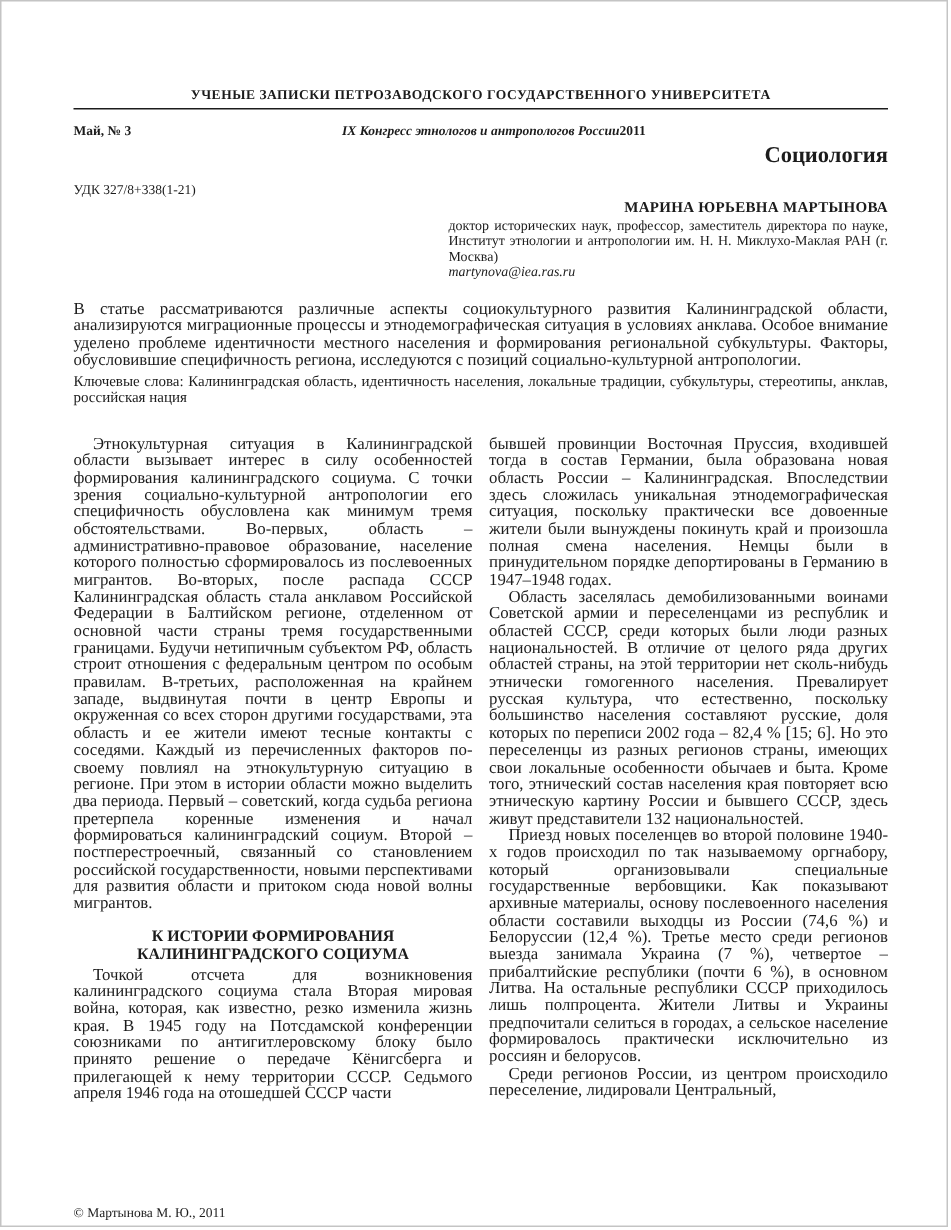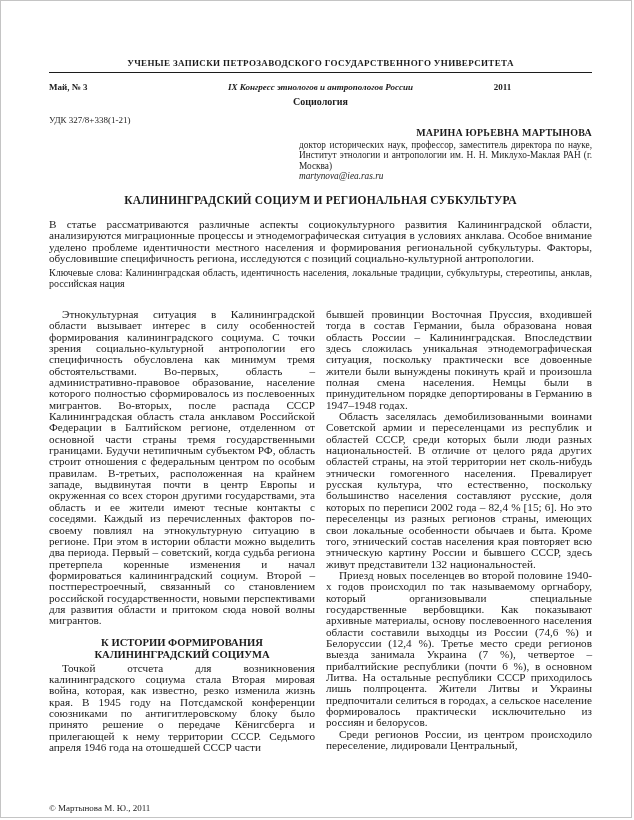--- a/index.html
+++ b/index.html
@@ -38,25 +38,25 @@
   .header-row {
     display: grid;
     grid-template-columns: 1fr auto 1fr;
     align-items: baseline;
     margin-top: 9px;
     font-weight: bold;
     font-size: 9px;
   }
   .header-row .left  { text-align: left; }
   .header-row .mid   { text-align: center; font-style: italic; }
-  .header-row .right { text-align: center; }
+  .header-row .right { text-align: left; }
   .section-line {
-    text-align: center;
+    text-align: right;
     font-weight: bold;
-    font-size: 10px;
+    font-size: 15px;
     margin-top: 4px;
   }
   .udk {
     font-size: 9px;
     margin-top: 8px;
     text-align: left;
   }
   .author-block {
     width: 293px;
     margin-left: auto;
@@ -137,31 +137,30 @@
 
     <div class="section-line">Социология</div>
     <div class="udk">УДК 327/8+338(1-21)</div>
 
     <div class="author-block">
       <div class="author-name">МАРИНА ЮРЬЕВНА МАРТЫНОВА</div>
       <div class="author-affil">доктор исторических наук, профессор, заместитель директора по науке, Институт этнологии и антропологии им. Н. Н. Миклухо-Маклая РАН (г. Москва)</div>
       <div class="author-email">martynova@iea.ras.ru</div>
     </div>
 
-    <div class="article-title">КАЛИНИНГРАДСКИЙ СОЦИУМ И РЕГИОНАЛЬНАЯ СУБКУЛЬТУРА</div>
 
     <div class="abstract">В статье рассматриваются различные аспекты социокультурного развития Калининградской области, анализируются миграционные процессы и этнодемографическая ситуация в условиях анклава. Особое внимание уделено проблеме идентичности местного населения и формирования региональной субкультуры. Факторы, обусловившие специфичность региона, исследуются с позиций социально-культурной антропологии.</div>
     <div class="keywords">Ключевые слова: Калининградская область, идентичность населения, локальные традиции, субкультуры, стереотипы, анклав, российская нация</div>
 
     <div class="columns">
       <div class="col">
         <p>Этнокультурная ситуация в Калининградской области вызывает интерес в силу особенностей формирования калининградского социума. С точки зрения социально-культурной антропологии его специфичность обусловлена как минимум тремя обстоятельствами. Во-первых, область – административно-правовое образование, население которого полностью сформировалось из послевоенных мигрантов. Во-вторых, после распада СССР Калининградская область стала анклавом Российской Федерации в Балтийском регионе, отделенном от основной части страны тремя государственными границами. Будучи нетипичным субъектом РФ, область строит отношения с федеральным центром по особым правилам. В-третьих, расположенная на крайнем западе, выдвинутая почти в центр Европы и окруженная со всех сторон другими государствами, эта область и ее жители имеют тесные контакты с соседями. Каждый из перечисленных факторов по-своему повлиял на этнокультурную ситуацию в регионе. При этом в истории области можно выделить два периода. Первый – советский, когда судьба региона претерпела коренные изменения и начал формироваться калининградский социум. Второй – постперестроечный, связанный со становлением российской государственности, новыми перспективами для развития области и притоком сюда новой волны мигрантов.</p>
         <div class="section-heading">
           <div>К ИСТОРИИ ФОРМИРОВАНИЯ</div>
-          <div>КАЛИНИНГРАДСКИЙ СОЦИУМА</div>
+          <div>КАЛИНИНГРАДСКОГО СОЦИУМА</div>
         </div>
         <p>Точкой отсчета для возникновения калининградского социума стала Вторая мировая война, которая, как известно, резко изменила жизнь края. В 1945 году на Потсдамской конференции союзниками по антигитлеровскому блоку было принято решение о передаче Кёнигсберга и прилегающей к нему территории СССР. Седьмого апреля 1946 года на отошедшей СССР части</p>
       </div>
       <div class="col">
         <p class="noindent">бывшей провинции Восточная Пруссия, входившей тогда в состав Германии, была образована новая область России – Калининградская. Впоследствии здесь сложилась уникальная этнодемографическая ситуация, поскольку практически все довоенные жители были вынуждены покинуть край и произошла полная смена населения. Немцы были в принудительном порядке депортированы в Германию в 1947–1948 годах.</p>
         <p>Область заселялась демобилизованными воинами Советской армии и переселенцами из республик и областей СССР, среди которых были люди разных национальностей. В отличие от целого ряда других областей страны, на этой территории нет сколь-нибудь этнически гомогенного населения. Превалирует русская культура, что естественно, поскольку большинство населения составляют русские, доля которых по переписи 2002 года – 82,4 % [15; 6]. Но это переселенцы из разных регионов страны, имеющих свои локальные особенности обычаев и быта. Кроме того, этнический состав населения края повторяет всю этническую картину России и бывшего СССР, здесь живут представители 132 национальностей.</p>
         <p>Приезд новых поселенцев во второй половине 1940-х годов происходил по так называемому оргнабору, который организовывали специальные государственные вербовщики. Как показывают архивные материалы, основу послевоенного населения области составили выходцы из России (74,6 %) и Белоруссии (12,4 %). Третье место среди регионов выезда занимала Украина (7 %), четвертое – прибалтийские республики (почти 6 %), в основном Литва. На остальные республики СССР приходилось лишь полпроцента. Жители Литвы и Украины предпочитали селиться в городах, а сельское население формировалось практически исключительно из россиян и белорусов.</p>
         <p>Среди регионов России, из центром происходило переселение, лидировали Центральный,</p>
       </div>
     </div>

